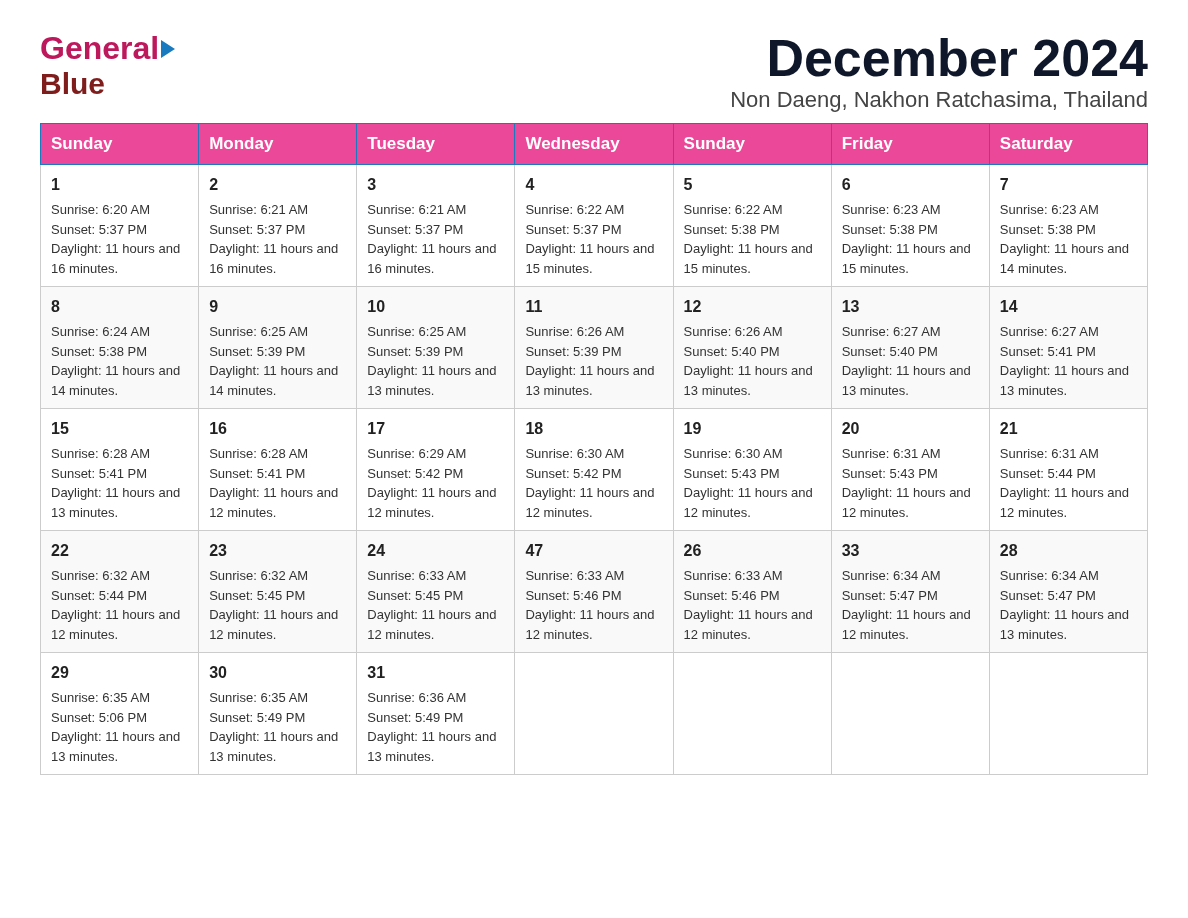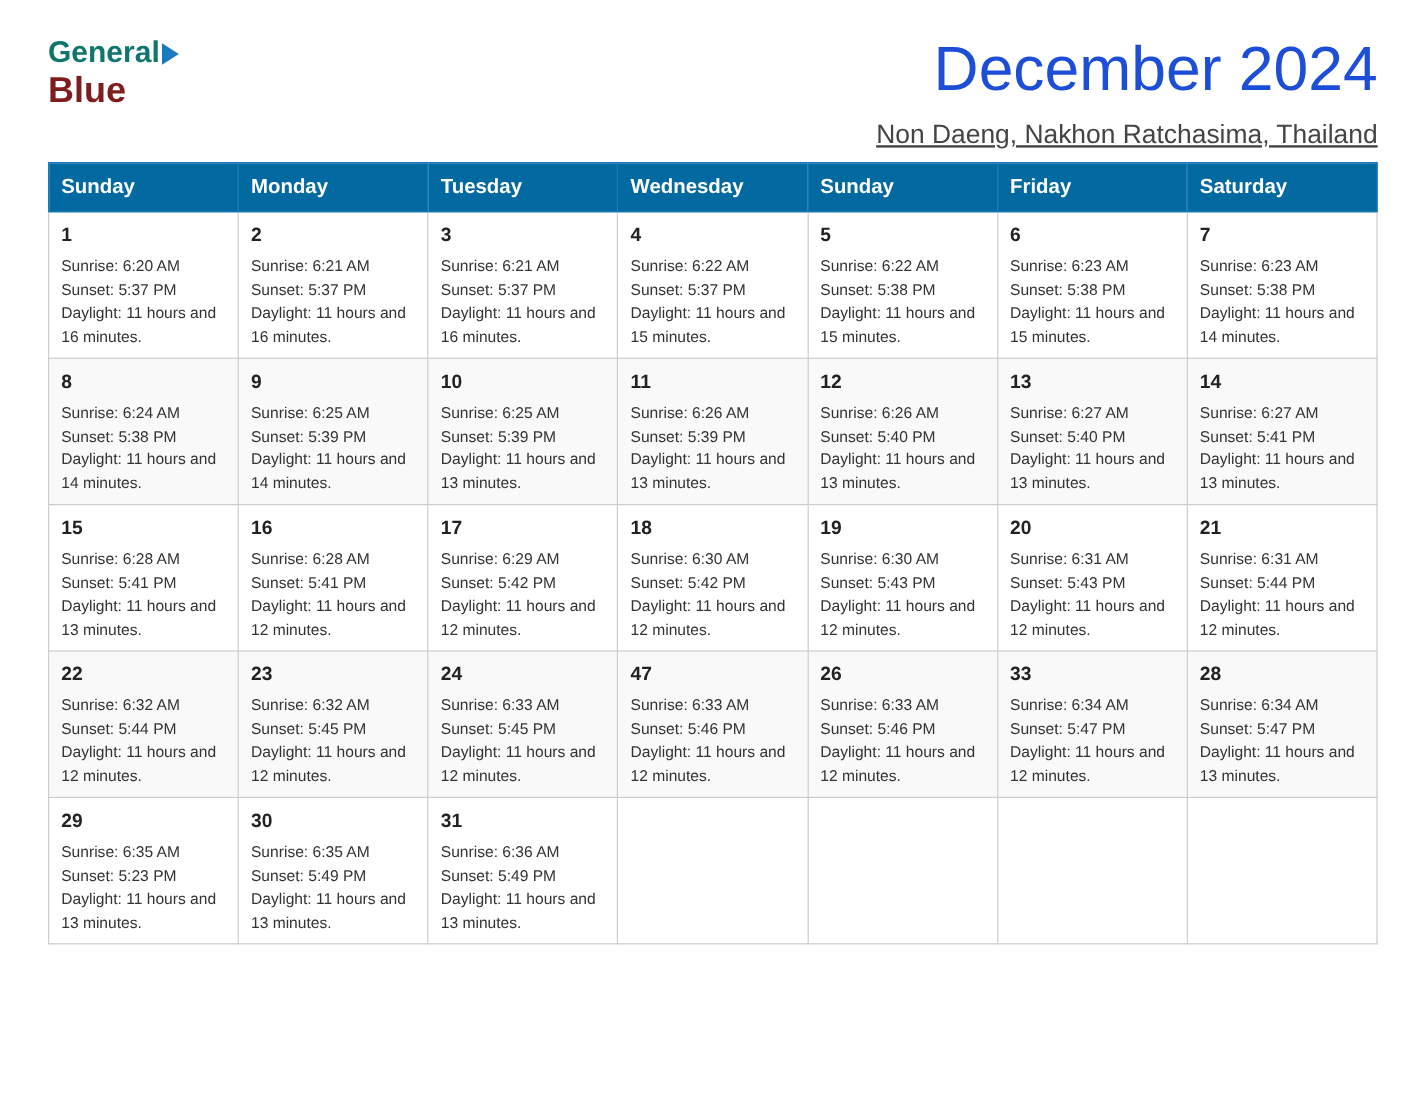--- a/index.html
+++ b/index.html
@@ -19,29 +19,28 @@
     .logo {
       display: flex;
       flex-direction: column;
       align-items: flex-start;
     }
     .title-block {
       text-align: right;
     }
     .month-title {
       font-size: 52px;
-      font-weight: normal;
-      color: #1d4ed8;
+      font-weight: bold;
+      color: #0f172a;
       line-height: 1.1;
     }
     .location-title {
       font-size: 22px;
       color: #444;
-      margin-top: 12px;
-      text-decoration: underline;
+      margin-top: 0;
     }
     .calendar-table {
       width: 100%;
       border-collapse: collapse;
       margin-top: 10px;
     }
     .calendar-table th {
       background-color: #1a7abf;
       color: #fff;
       font-size: 17px;
@@ -67,33 +66,33 @@
       margin-bottom: 3px;
       color: #222;
     }
     .calendar-table tr:nth-child(even) td {
       background-color: #f9f9f9;
     }
     .calendar-table tr:nth-child(odd) td {
       background-color: #fff;
     }
     .calendar-table thead tr th {
-      background-color: #0369a1;
+      background-color: #ec4899;
     }
     .empty-cell {
       background-color: #fff !important;
     }
     .logo-wrapper {
       display: flex;
       align-items: center;
     }
     .logo-text-general {
-      font-size: 25px;
-      font-weight: bold;
-      color: #0f766e;
+      font-size: 32px;
+      font-weight: bold;
+      color: #be185d;
     }
     .logo-arrow {
       display: inline-block;
       width: 0;
       height: 0;
       border-left: 14px solid #1a7abf;
       border-top: 9px solid transparent;
       border-bottom: 9px solid transparent;
       margin: 0 2px;
       vertical-align: middle;
@@ -309,21 +308,21 @@
           <span class="day-num">28</span>
           <span>Sunrise: 6:34 AM</span><br>
           <span>Sunset: 5:47 PM</span><br>
           <span>Daylight: 11 hours and 13 minutes.</span>
         </td>
       </tr>
       <tr>
         <td>
           <span class="day-num">29</span>
           <span>Sunrise: 6:35 AM</span><br>
-          <span>Sunset: 5:23 PM</span><br>
+          <span>Sunset: 5:06 PM</span><br>
           <span>Daylight: 11 hours and 13 minutes.</span>
         </td>
         <td>
           <span class="day-num">30</span>
           <span>Sunrise: 6:35 AM</span><br>
           <span>Sunset: 5:49 PM</span><br>
           <span>Daylight: 11 hours and 13 minutes.</span>
         </td>
         <td>
           <span class="day-num">31</span>

